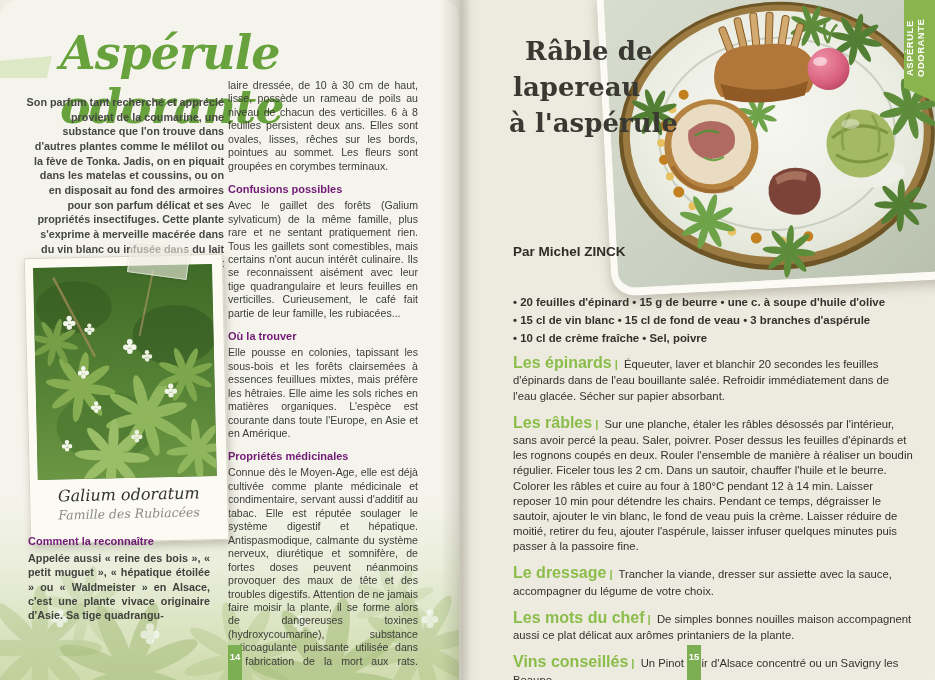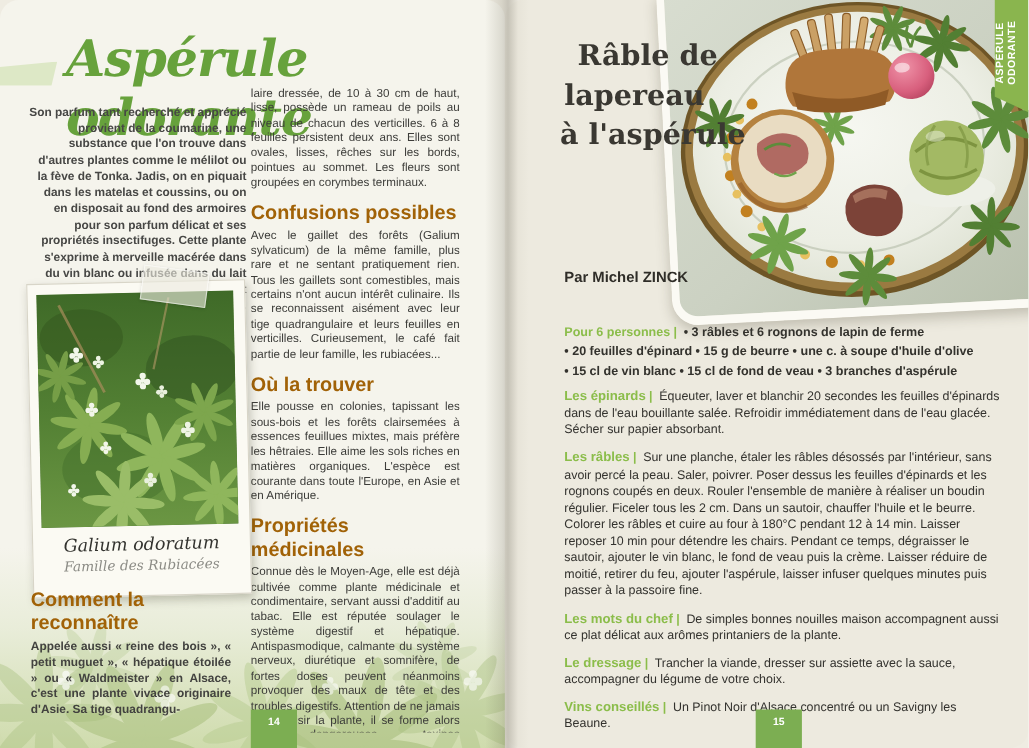--- a/index.html
+++ b/index.html
@@ -16,42 +16,42 @@
   
   .accent-swoosh{position:absolute;left:0;top:56px;width:52px;height:22px;background:#dde8c6;
                  clip-path:polygon(0 22%,100% 0,90% 100%,0 100%);z-index:1;}
   .main-title{position:absolute;left:60px;top:26px;margin:0;z-index:2;
               font-family:"DejaVu Serif",serif;font-style:italic;font-weight:bold;
               font-size:46px;color:#67a23c;letter-spacing:-1px;}
   .col-intro{position:absolute;left:26px;top:95px;width:198px;z-index:2;
              font-size:10.8px;line-height:1.36;font-weight:700;color:#474745;text-align:right;}
   .col-mid{position:absolute;left:228px;top:79px;width:190px;height:587px;overflow:hidden;z-index:2;}
   .col-mid p{margin:0 0 8px 0;font-size:10.6px;line-height:1.27;color:#3c3c39;text-align:justify;}
-  .section-heading{margin:10px 0 4px 0;font-size:18px;font-weight:bold;color:#a16207;}
+  .section-heading{margin:10px 0 4px 0;font-size:11px;font-weight:bold;color:#701a75;}
   .left-bottom{position:absolute;left:28px;top:525px;width:198px;z-index:2;}
   .left-bottom p{margin:4px 16px 0 0;font-size:10.8px;line-height:1.33;font-weight:700;color:#42423f;text-align:justify;}
 
   .bg-plants{position:absolute;left:0;top:498px;width:459px;height:182px;z-index:0;
              background:linear-gradient(to bottom,rgba(233,238,219,0) 0%,rgba(223,231,202,.55) 40%,rgba(203,217,166,.9) 100%);}
   .bg-plants svg{position:absolute;left:0;top:0;}
 
   
   .polaroid{position:absolute;left:27px;top:256px;width:197px;height:284px;z-index:2;
             background:#fbfaf3;border:1px solid #d8d5c8;box-shadow:2px 4px 9px rgba(60,60,40,.28);
             transform:rotate(-1.3deg);}
   .polaroid .photo{position:absolute;left:8px;top:9px;width:179px;height:212px;overflow:hidden;background:#4c772f;}
   .tape{position:absolute;left:104px;top:-12px;width:58px;height:30px;z-index:3;
         background:rgba(236,234,222,.62);border:1px solid rgba(255,255,255,.55);
         transform:rotate(9deg);box-shadow:0 1px 3px rgba(0,0,0,.12);}
   .caption{position:absolute;left:0;top:228px;width:100%;text-align:center;}
   .cap-title{font-family:"DejaVu Serif",serif;font-style:italic;font-size:16px;color:#33332f;}
   .cap-sub{font-family:"DejaVu Serif",serif;font-style:italic;font-size:12.5px;color:#8b8b85;margin-top:2px;}
 
   
-  .page-tab{position:absolute;top:645px;width:42px;height:35px;background:#7cae52;z-index:5;
+  .page-tab{position:absolute;top:645px;width:14px;height:35px;background:#7cae52;z-index:5;
             color:#fff;font-size:9.5px;font-weight:bold;text-align:center;padding-top:6px;box-sizing:border-box;}
   .tab-left{left:228px;}
   .tab-right{left:228px;}
 
   
   .food-photo{position:absolute;top:-14px;right:-8px;width:332px;height:294px;z-index:1;
               transform:rotate(-3deg);border-left:7px solid #fbfaf4;border-bottom:8px solid #fbfaf4;
               border-radius:0 0 0 24px;box-shadow:0 5px 12px rgba(60,55,35,.25);overflow:hidden;
               background:linear-gradient(140deg,#d8ddd0 0%,#cbd1c2 55%,#b8c0ad 100%);}
   .banner{position:absolute;right:0;top:0;width:31px;height:102px;z-index:6;background:#8ab54e;
@@ -65,21 +65,21 @@
   .recipe-title .t1{display:block;margin-left:16px;}
   .recipe-title .t2{display:block;margin-left:4px;}
   .recipe-title .t3{display:block;}
   .byline{position:absolute;left:54px;top:244px;z-index:2;font-size:13.5px;font-weight:bold;color:#2f2d28;text-align:center;}
   .ingredients{position:absolute;left:54px;top:294px;width:398px;z-index:2;}
   .ingredients p{margin:0 0 2px 0;font-size:11.4px;line-height:1.42;font-weight:700;color:#33322d;}
   .lead{color:#8bbd4a;font-weight:bold;}
   .sep{color:#8bbd4a;font-weight:bold;padding:0 3px;}
   .steps{position:absolute;left:54px;top:352px;width:400px;z-index:2;}
   .steps p{margin:0 0 8px 0;font-size:11.3px;line-height:1.34;color:#33322e;text-align:left;}
-  .steps .lead{font-size:12px;}
+  .steps .lead{font-size:16px;}
 </style>
 </head>
 <body>
 
 <div class="spread">
 
   <div class="page page-left">
 
     <div class="bg-plants">
       <svg width="459" height="182" viewBox="0 0 459 182">
@@ -304,44 +304,41 @@
 
     <h2 class="recipe-title">
       <span class="t1">Râble de</span>
       <span class="t2">lapereau</span>
       <span class="t3">à l'aspérule</span>
     </h2>
 
     <div class="byline">Par Michel ZINCK</div>
 
     <div class="ingredients">
-      <p>
-        <span class="lead">Pour 6 personnes</span><span class="sep">|</span>
-        <span>• 3 râbles et 6 rognons de lapin de ferme</span>
-      </p>
       <p>• 20 feuilles d'épinard • 15 g de beurre • une c. à soupe d'huile d'olive</p>
       <p>• 15 cl de vin blanc • 15 cl de fond de veau • 3 branches d'aspérule</p>
+      <p>• 10 cl de crème fraîche • Sel, poivre</p>
     </div>
 
     <div class="steps">
       <p>
         <span class="lead">Les épinards</span><span class="sep">|</span>
         <span>Équeuter, laver et blanchir 20 secondes les feuilles d'épinards dans de l'eau bouillante salée. Refroidir immédiatement dans de l'eau glacée. Sécher sur papier absorbant.</span>
       </p>
       <p>
         <span class="lead">Les râbles</span><span class="sep">|</span>
         <span>Sur une planche, étaler les râbles désossés par l'intérieur, sans avoir percé la peau. Saler, poivrer. Poser dessus les feuilles d'épinards et les rognons coupés en deux. Rouler l'ensemble de manière à réaliser un boudin régulier. Ficeler tous les 2 cm. Dans un sautoir, chauffer l'huile et le beurre. Colorer les râbles et cuire au four à 180°C pendant 12 à 14 min. Laisser reposer 10 min pour détendre les chairs. Pendant ce temps, dégraisser le sautoir, ajouter le vin blanc, le fond de veau puis la crème. Laisser réduire de moitié, retirer du feu, ajouter l'aspérule, laisser infuser quelques minutes puis passer à la passoire fine.</span>
       </p>
       <p>
+        <span class="lead">Le dressage</span><span class="sep">|</span>
+        <span>Trancher la viande, dresser sur assiette avec la sauce, accompagner du légume de votre choix.</span>
+      </p>
+      <p>
         <span class="lead">Les mots du chef</span><span class="sep">|</span>
         <span>De simples bonnes nouilles maison accompagnent aussi ce plat délicat aux arômes printaniers de la plante.</span>
-      </p>
-      <p>
-        <span class="lead">Le dressage</span><span class="sep">|</span>
-        <span>Trancher la viande, dresser sur assiette avec la sauce, accompagner du légume de votre choix.</span>
       </p>
       <p>
         <span class="lead">Vins conseillés</span><span class="sep">|</span>
         <span>Un Pinot Noir d'Alsace concentré ou un Savigny les Beaune.</span>
       </p>
     </div>
 
     <div class="page-tab tab-right">15</div>
   </div>
 </div>

